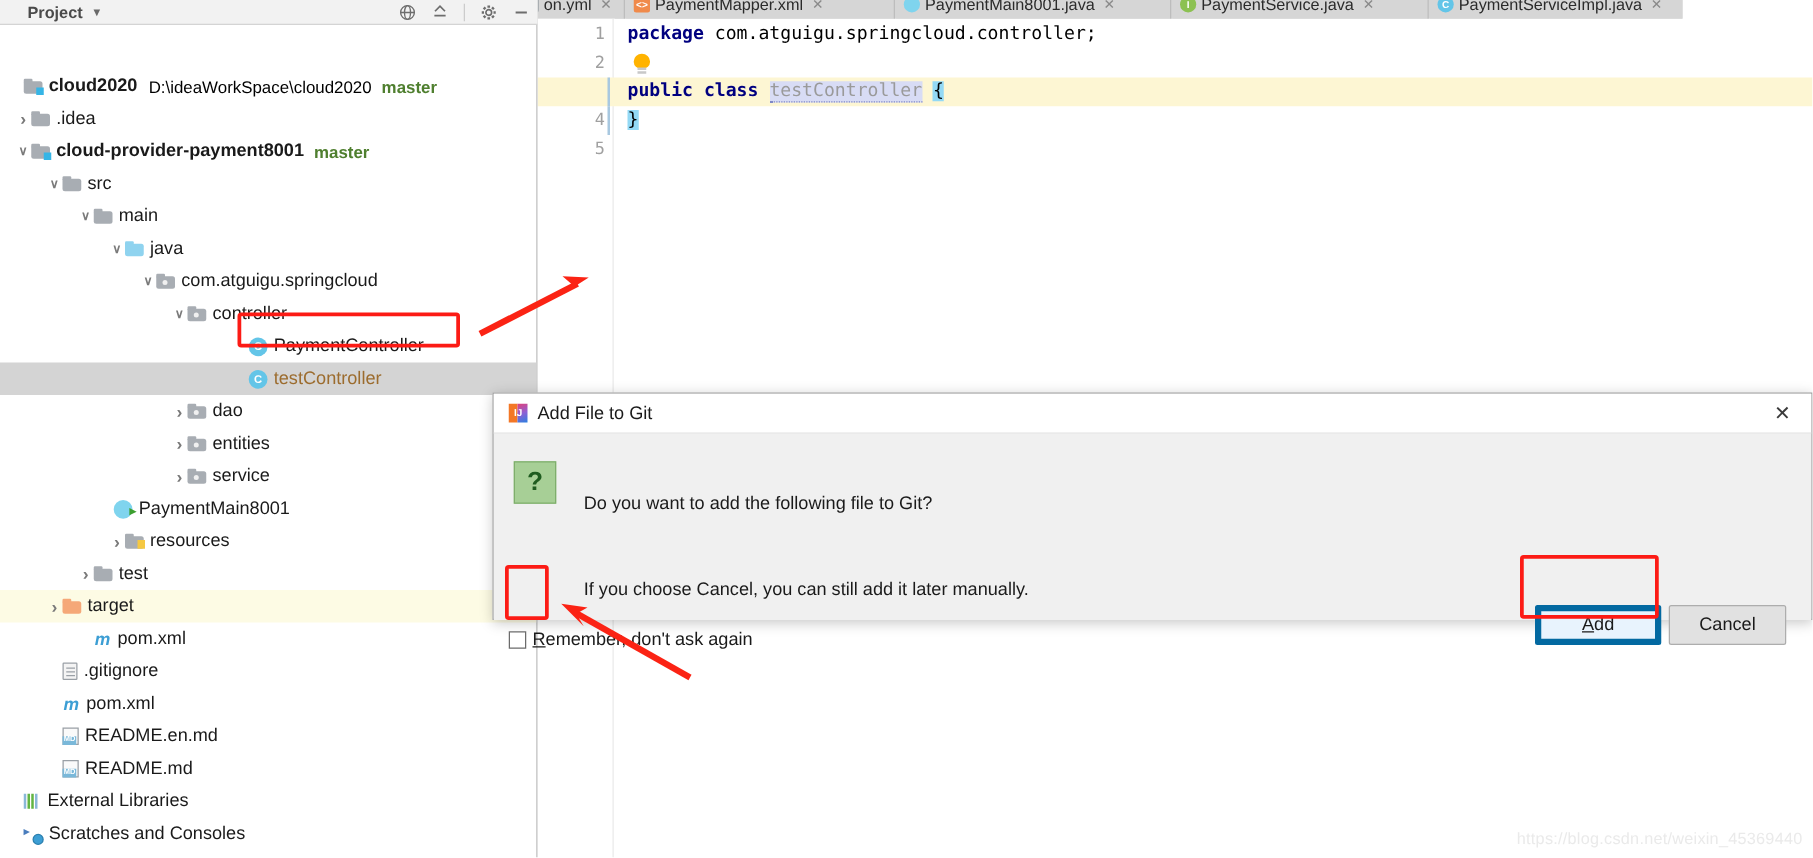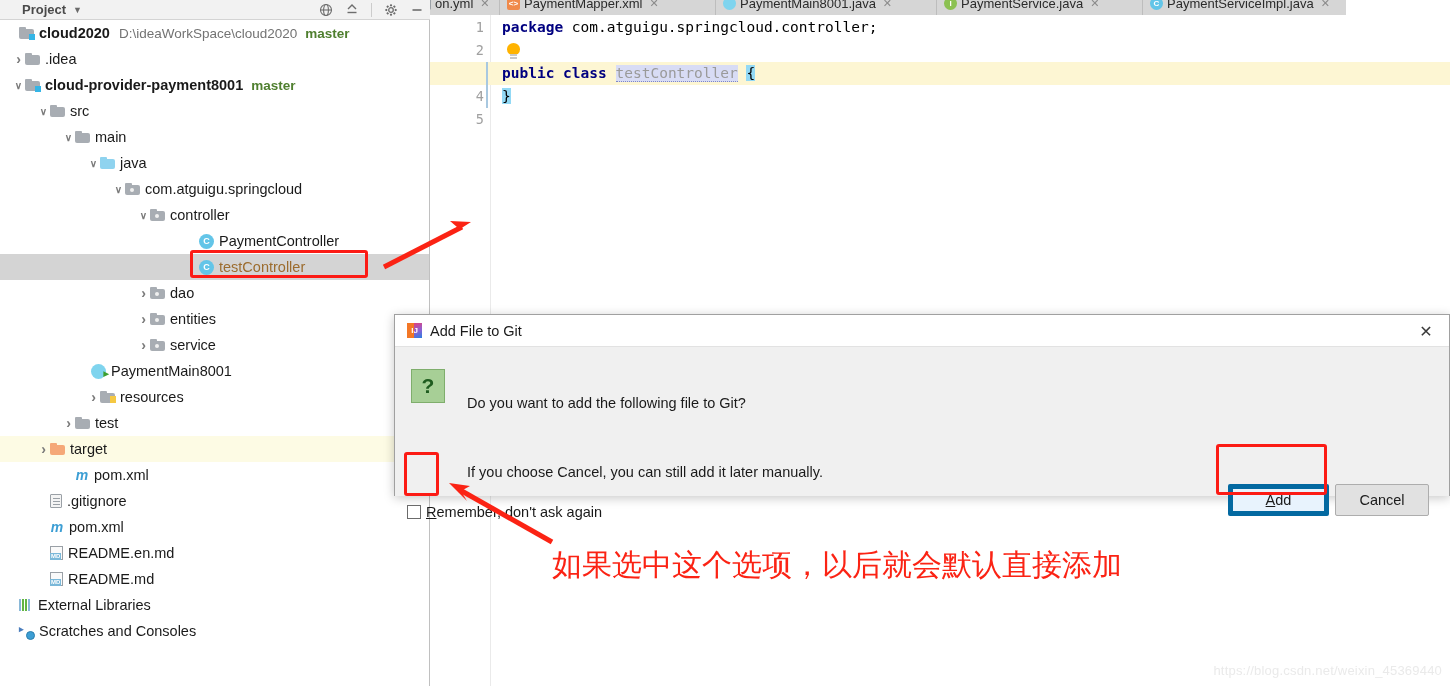--- a/index.html
+++ b/index.html
@@ -78,21 +78,21 @@
   .ic-lib i:nth-child(2) { left: 3px; background: #62b543; }
   .ic-lib i:nth-child(3) { left: 6px; background: #62b543; }
   .ic-lib i:nth-child(4) { left: 9px; background: #8ab8d8; }
   
   .ic-scr { width: 15px; height: 15px; }
   .ic-scr .s-a { position: absolute; left: 0; top: 0; font-size: 9px; color: #4a7dbd; font-weight: bold; }
   .ic-scr .s-c { position: absolute; right: -1px; bottom: -1px; width: 9px; height: 9px; border-radius: 50%; background: #3c9ed4; border: 1px solid #2b7fae; }
 
   .lbl { color: #1a1a1a; }
   .lbl.bold { font-weight: bold; }
-  .path { color: #737373; margin-left: 9px; font-size: 13.5px; }
+  .path { color: #000000; margin-left: 9px; font-size: 13.5px; }
   .branch { color: #4f7f2f; font-weight: bold; margin-left: 8px; font-size: 13.5px; }
   .row.sel { background: #d4d4d4; }
   .row.hl { background: #fdfbe4; }
   .lbl.newfile { color: #9c6c2e; }
 
   
   .redbox { position: absolute; border: 3px solid #fc1b15; border-radius: 3px; pointer-events: none; }
   .annot-text {
     position: absolute; color: #fb2314; white-space: nowrap;
     font-family: "DejaVu Sans", sans-serif; font-weight: 500;
@@ -266,21 +266,21 @@
               <line x1="4.3" y1="9.7" x2="3" y2="11"></line>
           </g>
         </svg>
         <svg class="ti" width="14" height="14" viewBox="0 0 14 14">
           <line x1="2.5" y1="7" x2="11.5" y2="7" stroke="#6d6d6d" stroke-width="1.6"></line>
         </svg>
       </span>
     </div>
 
     <div id="tree">
-        <div class="row" style="padding-left: 6px;">
+        <div class="row" style="padding-left: 6px; margin-top: 36px;">
           <span class="arrow none"></span>
           <span class="ico ic-folder">
             <span class="f-t"></span>
             <span class="f-b"></span>
             <span class="badge"></span>
           </span>
           <span class="lbl bold">cloud2020</span>
           <span class="path">D:\ideaWorkSpace\cloud2020</span>
           <span class="branch">master</span>
         </div>
@@ -495,16 +495,15 @@
   <svg style="position:absolute; left:370px; top:205px; width:130px; height:70px;">
     <path d="M 14 62 L 92 22" stroke="#fb2314" stroke-width="5" fill="none"></path>
     <path d="M 101 17 L 80 16 L 87 22 L 79 31 Z" fill="#fb2314"></path>
   </svg>
 
   <svg style="position:absolute; left:420px; top:480px; width:180px; height:90px;">
     <path d="M 132 62 L 40 10" stroke="#fb2314" stroke-width="5" fill="none"></path>
     <path d="M 29 3 L 50 6 L 41 11 L 47 21 Z" fill="#fb2314"></path>
   </svg>
 
-  <div class="annot-text" style="left:552px; top:545px; font-size:30px;">如果选中这个选项，以后就会默认直接添加</div>
 
   <div id="watermark">https://blog.csdn.net/weixin_45369440</div>
 </div>
 
 </body></html>

